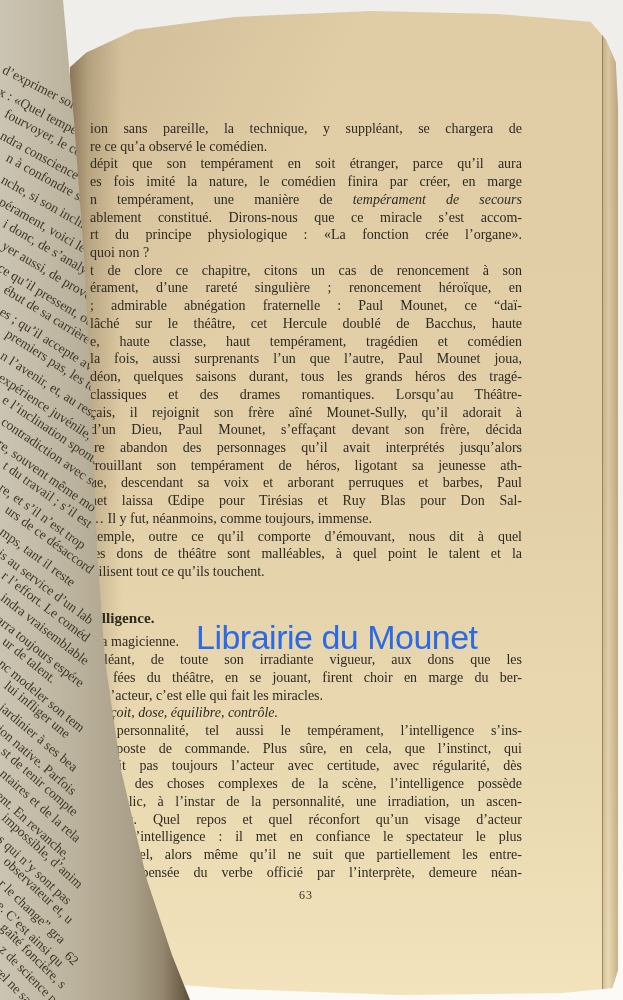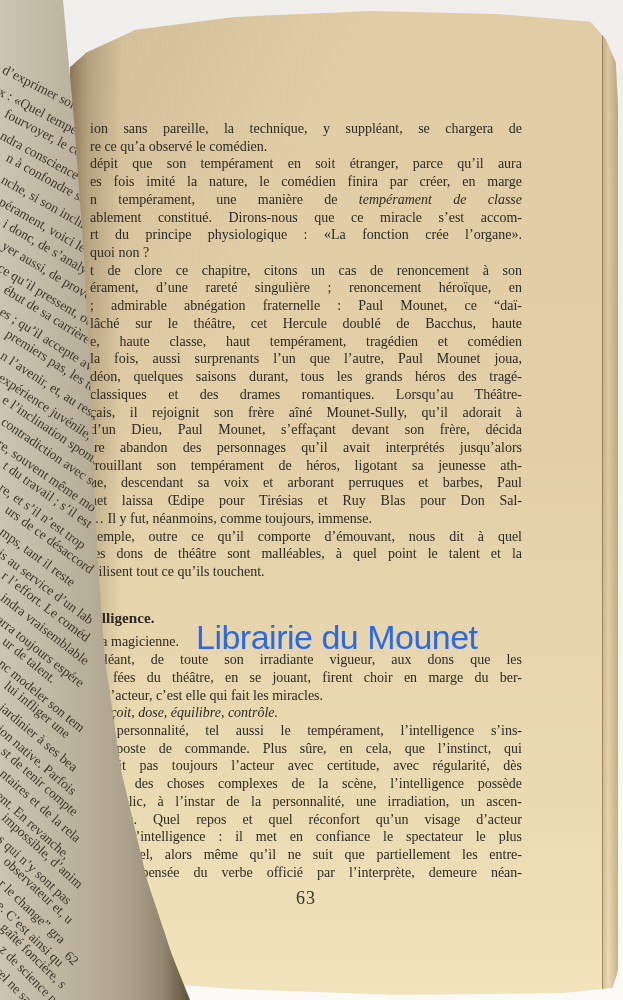--- a/index.html
+++ b/index.html
@@ -30,21 +30,21 @@
   
   .text-block{
     position:absolute;left:20px;top:112px;width:432px;
     color:#2d2a23;font-size:14px;
   }
   .line{height:17.72px;line-height:17.72px;white-space:normal;}
   .line.j{text-align:justify;text-align-last:justify;}
   .line span{display:inline;}
   .line .it{font-style:italic;}
   .line.head{margin-top:28px;margin-bottom:7px;font-weight:bold;font-size:15.2px;}
-  .pagenum{margin-top:7px;text-align:center;font-size:18px;letter-spacing:1px;color:#35322a;}
+  .pagenum{margin-top:7px;text-align:center;font-size:12px;letter-spacing:1px;color:#35322a;}
   
   .left-page{
     position:absolute;left:0;top:0;width:192px;height:1000px;z-index:5;
     background:linear-gradient(to right,#ccc4b2 0%,#bcb39e 38%,#aba089 68%,#93866e 85%,#6e5f47 95%,#554731 100%);
     clip-path:polygon(0 0,63px 0,74px 12%,85px 27%,92px 42%,97px 55%,105px 66%,
       121px 77%,147px 88%,172px 95.5%,190px 100%,0 100%);
   }
   .frag{
     position:absolute;width:170px;white-space:nowrap;overflow:visible;
     font-size:13.6px;color:#3c382b;transform-origin:left top;
@@ -62,21 +62,21 @@
 </style>
 </head>
 <body>
 
 <div class="right-page">
   <div class="text-block">
       <div class="line j"><span>ion sans pareille, la technique, y suppléant, se chargera de</span></div>
       <div class="line"><span>re ce qu’a observé le comédien.</span></div>
       <div class="line j"><span>dépit que son tempérament en soit étranger, parce qu’il aura</span></div>
       <div class="line j"><span>es fois imité la nature, le comédien finira par créer, en marge</span></div>
-      <div class="line j"><span>n tempérament, une manière de </span><span class="it">tempérament de classe</span></div>
+      <div class="line j"><span>n tempérament, une manière de </span><span class="it">tempérament de secours</span></div>
       <div class="line j"><span>ablement constitué. Dirons-nous que ce miracle s’est accom-</span></div>
       <div class="line j"><span>rt du principe physiologique : «La fonction crée l’organe».</span></div>
       <div class="line"><span>quoi non ?</span></div>
       <div class="line j"><span>t de clore ce chapitre, citons un cas de renoncement à son</span></div>
       <div class="line j"><span>érament, d’une rareté singulière ; renoncement héroïque, en</span></div>
       <div class="line j"><span>; admirable abnégation fraternelle : Paul Mounet, ce “daï-</span></div>
       <div class="line j"><span>lâché sur le théâtre, cet Hercule doublé de Bacchus, haute</span></div>
       <div class="line j"><span>e, haute classe, haut tempérament, tragédien et comédien</span></div>
       <div class="line j"><span>la fois, aussi surprenants l’un que l’autre, Paul Mounet joua,</span></div>
       <div class="line j"><span>déon, quelques saisons durant, tous les grands héros des tragé-</span></div>

